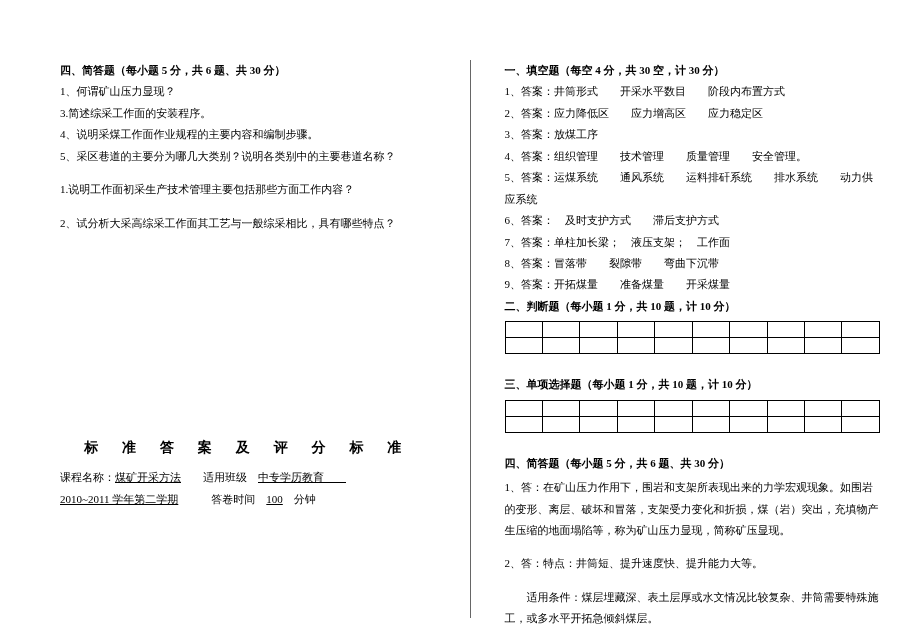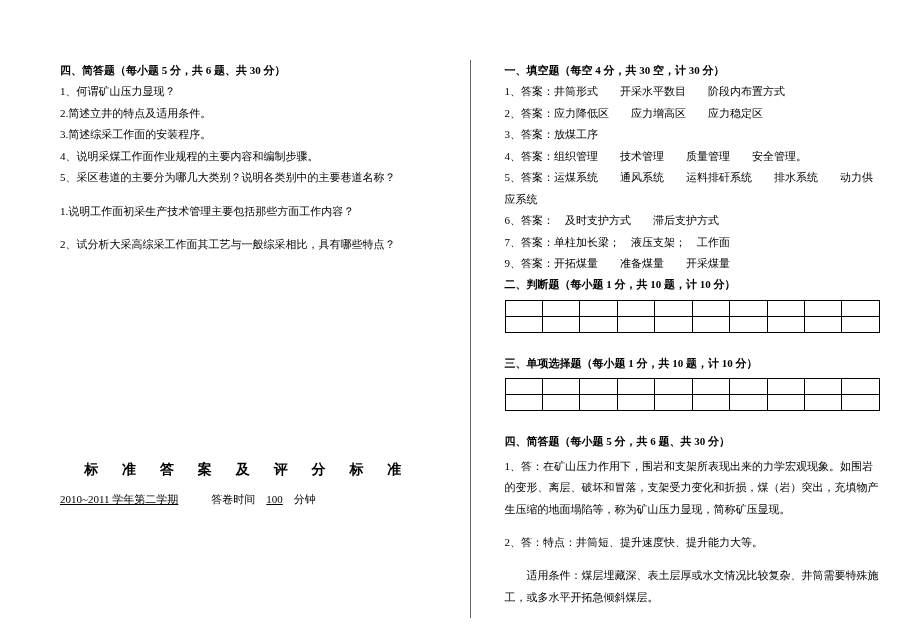--- a/index.html
+++ b/index.html
@@ -63,49 +63,52 @@
   .para { margin-top: 3px; }
 </style>
 </head>
 <body>
 
 <div class="page">
 
   <div class="col col-left">
     <div class="section-head">四、简答题（每小题 5 分，共 6 题、共 30 分）</div>
     <div class="line">1、何谓矿山压力显现？</div>
-    <div class="line">2.简述立井的特点及适用条件。</div>
     <div class="line">3.简述综采工作面的安装程序。</div>
     <div class="line">4、说明采煤工作面作业规程的主要内容和编制步骤。</div>
     <div class="line">5、采区巷道的主要分为哪几大类别？说明各类别中的主要巷道名称？</div>
     <div class="spacer"></div>
     <div class="line">1.说明工作面初采生产技术管理主要包括那些方面工作内容？</div>
     <div class="spacer"></div>
     <div class="line">2、试分析大采高综采工作面其工艺与一般综采相比，具有哪些特点？</div>
 
     <div class="big-spacer"></div>
     <div class="big-spacer"></div>
 
     <div class="answer-title">标 准 答 案 及 评 分 标 准</div>
+    <div class="meta-line">
+      <span>课程名称：</span><span class="ul">煤矿开采方法</span><span>　　适用班级　</span><span class="ul">中专学历教育</span><span class="ul">　　</span>
+    </div>
     <div class="meta-line">
       <span class="ul">2010~2011 学年第二学期</span><span>　　　答卷时间　</span><span class="ul">100</span><span>　分钟</span>
     </div>
   </div>
 
   <div class="divider"></div>
 
   <div class="col col-right">
     <div class="section-head">一、填空题（每空 4 分，共 30 空，计 30 分）</div>
     <div class="line">1、答案：井筒形式　　开采水平数目　　阶段内布置方式</div>
     <div class="line">2、答案：应力降低区　　应力增高区　　应力稳定区</div>
     <div class="line">3、答案：放煤工序</div>
     <div class="line">4、答案：组织管理　　技术管理　　质量管理　　安全管理。</div>
     <div class="line">5、答案：运煤系统　　通风系统　　运料排矸系统　　排水系统　　动力供应系统</div>
     <div class="line">6、答案：　及时支护方式　　滞后支护方式</div>
     <div class="line">7、答案：单柱加长梁；　液压支架；　工作面</div>
+    <div class="line">8、答案：冒落带　　裂隙带　　弯曲下沉带</div>
     <div class="line">9、答案：开拓煤量　　准备煤量　　开采煤量</div>
 
     <div class="section-head">二、判断题（每小题 1 分，共 10 题，计 10 分）</div>
     <table class="grid">
       <tbody>
           <tr>
         <td></td>
             <td></td>
             <td></td>
             <td></td>

